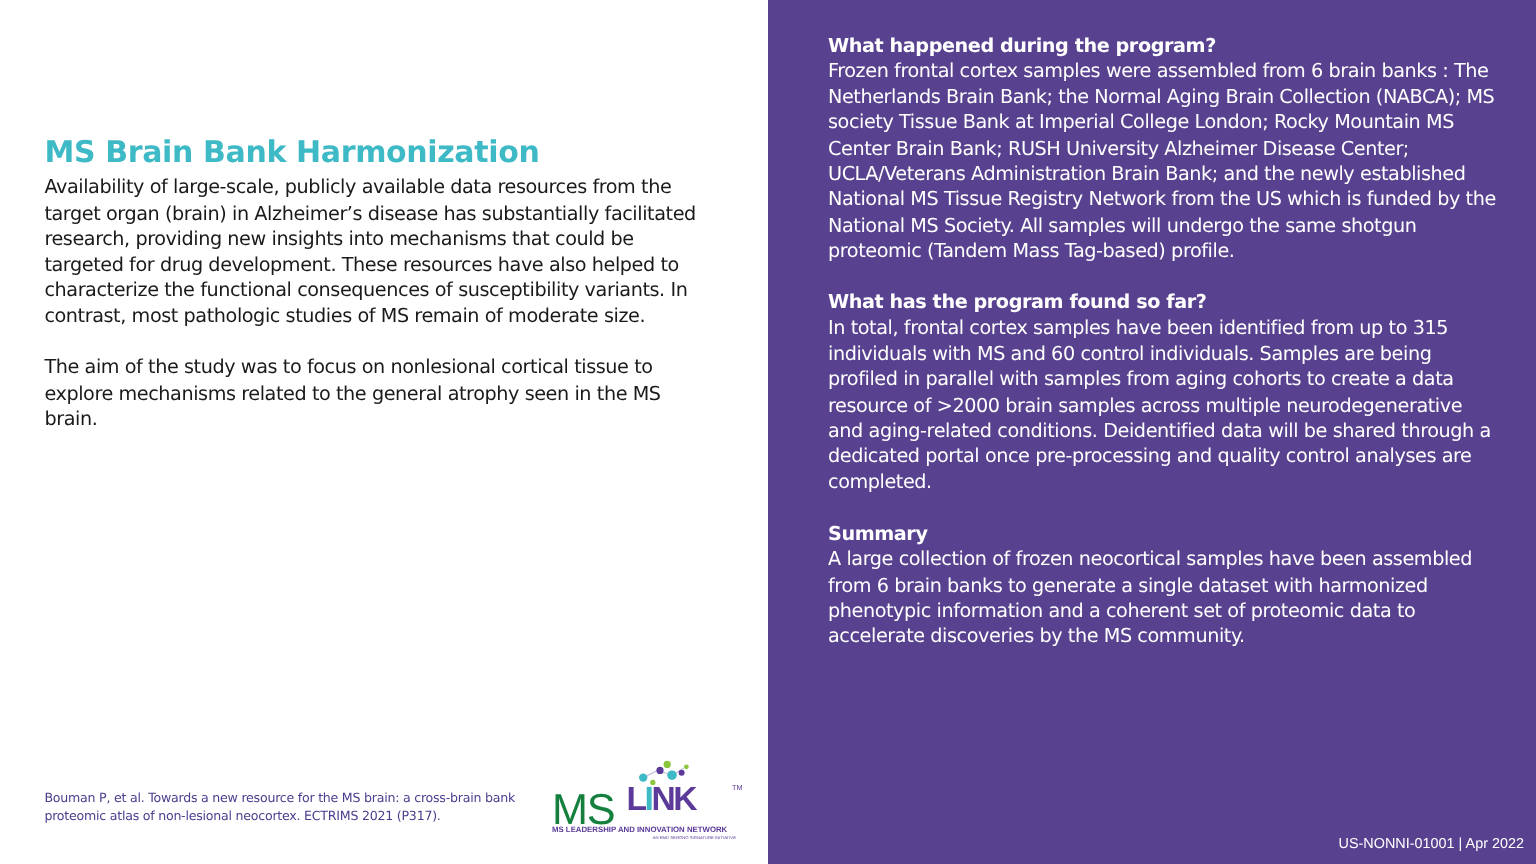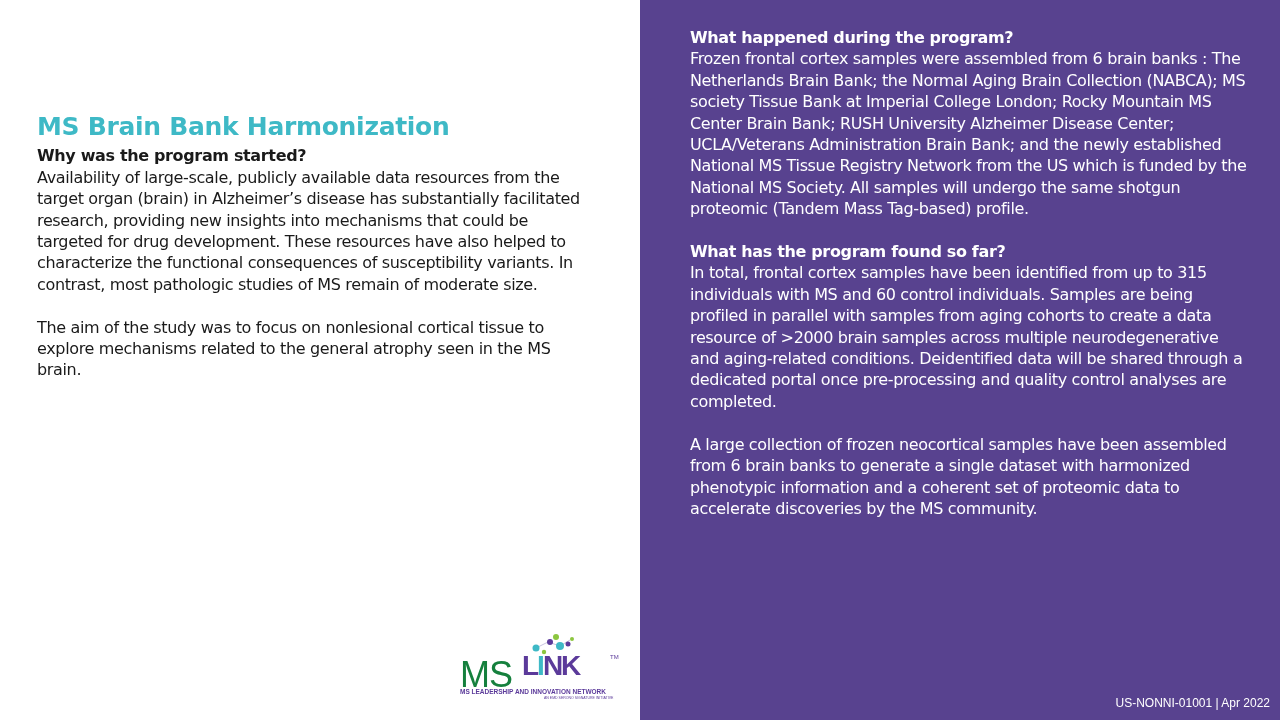--- a/index.html
+++ b/index.html
@@ -25,25 +25,25 @@
   .logo-sub2 { position:absolute; left:86px; top:62px; font-family:"Liberation Sans", sans-serif; font-size:3.5px; color:#5b3a9a; white-space:nowrap; }
   .dots { position:absolute; left:60px; top:0px; }
 </style>
 </head>
 <body>
 
 <div class="left">
   <div class="title">MS Brain Bank Harmonization</div>
   <div class="ltext">
     <div class="gap"></div>
-    <p class="h">Why was the program started?</p>
     <p>Availability of large-scale, publicly available data resources from the target organ (brain) in Alzheimer’s disease has substantially facilitated research, providing new insights into mechanisms that could be targeted for drug development. These resources have also helped to characterize the functional consequences of susceptibility variants. In contrast, most pathologic studies of MS remain of moderate size.</p>
     <div class="gap"></div>
     <p>The aim of the study was to focus on nonlesional cortical tissue to explore mechanisms related to the general atrophy seen in the MS brain.</p>
   </div>
+  <div class="ref">Bouman P, et al. Towards a new resource for the MS brain: a cross-brain bank proteomic atlas of non-lesional neocortex. ECTRIMS 2021 (P317).</div>
 
   <div class="logo">
     <svg class="dots" width="70" height="24" viewBox="0 0 70 24">
       <line x1="18" y1="14" x2="30" y2="8" stroke="#c9c3e0" stroke-width="1"></line>
       <line x1="30" y1="8" x2="42" y2="12" stroke="#c9c3e0" stroke-width="1"></line>
       <line x1="42" y1="12" x2="52" y2="6" stroke="#c9c3e0" stroke-width="1"></line>
       <circle cx="18" cy="14" r="3.5" fill="#3eb9c6"></circle>
       <circle cx="26" cy="18" r="2.2" fill="#8cc63f"></circle>
       <circle cx="32" cy="8" r="3" fill="#5b3a9a"></circle>
       <circle cx="38" cy="3" r="3" fill="#8cc63f"></circle>
@@ -61,15 +61,16 @@
 
 <div class="right">
 </div>
 <div class="rtext">
   <p class="h">What happened during the program?</p>
   <p>Frozen frontal cortex samples were assembled from 6 brain banks : The Netherlands Brain Bank; the Normal Aging Brain Collection (NABCA); MS society Tissue Bank at Imperial College London; Rocky Mountain MS Center Brain Bank; RUSH University Alzheimer Disease Center; UCLA/Veterans Administration Brain Bank; and the newly established National MS Tissue Registry Network from the US which is funded by the National MS Society. All samples will undergo the same shotgun proteomic (Tandem Mass Tag-based) profile.</p>
   <div class="gap"></div>
   <p class="h">What has the program found so far?</p>
   <p>In total, frontal cortex samples have been identified from up to 315 individuals with MS and 60 control individuals. Samples are being profiled in parallel with samples from aging cohorts to create a data resource of &gt;2000 brain samples across multiple neurodegenerative and aging-related conditions. Deidentified data will be shared through a dedicated portal once pre-processing and quality control analyses are completed.</p>
   <div class="gap"></div>
+  <p class="h">Summary</p>
   <p>A large collection of frozen neocortical samples have been assembled from 6 brain banks to generate a single dataset with harmonized phenotypic information and a coherent set of proteomic data to accelerate discoveries by the MS community.</p>
 </div>
 <div class="footer">US-NONNI-01001 | Apr 2022</div>
 
 </body></html>

